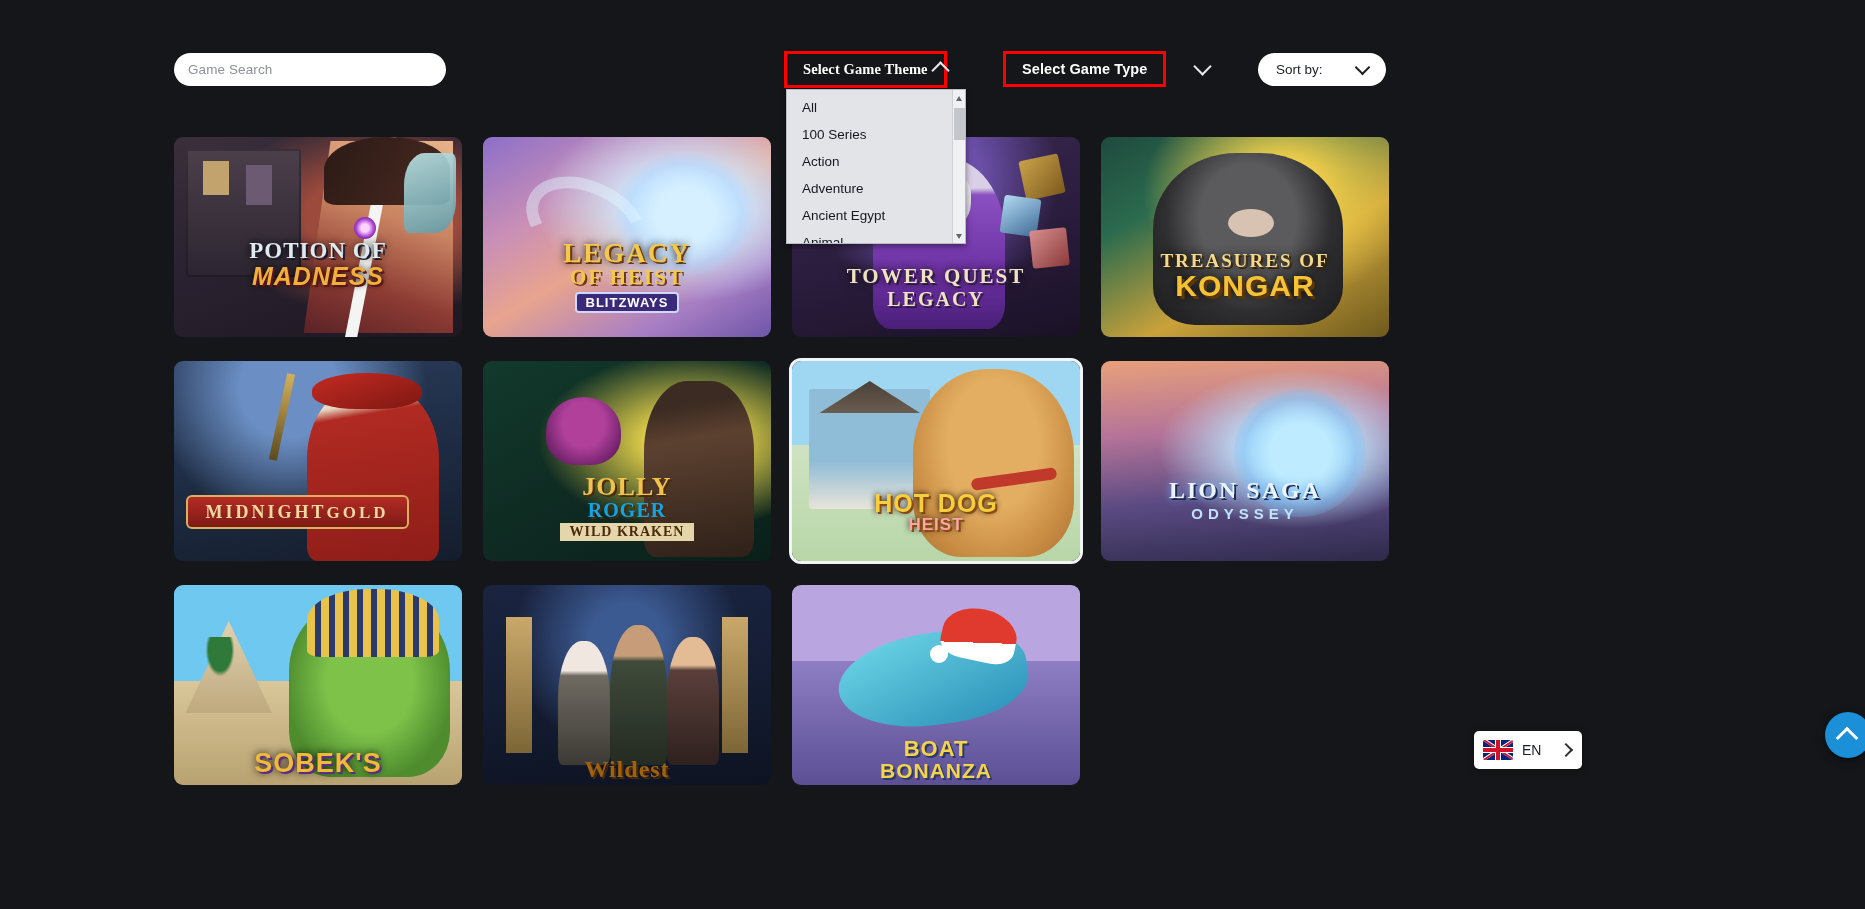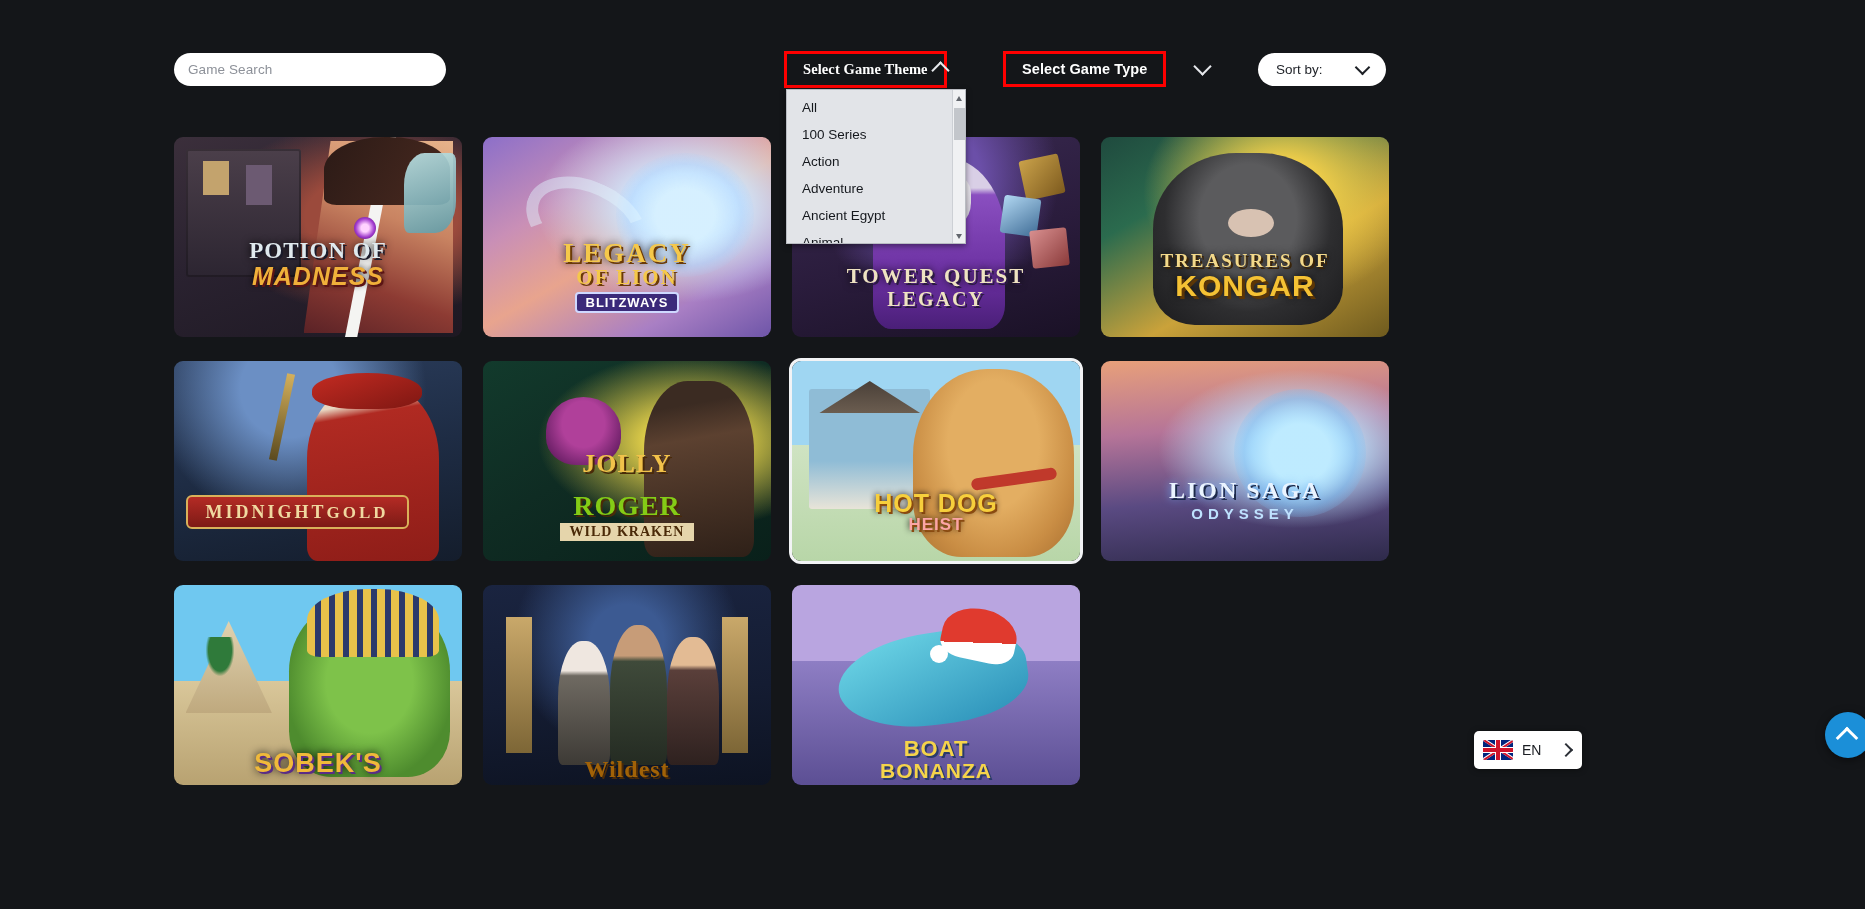--- a/index.html
+++ b/index.html
@@ -288,22 +288,22 @@
 
   .lbl-mid { bottom: 16%; left: 4%; right: auto; align-items:flex-end; }
   .lbl-mid .wrap { background: linear-gradient(180deg,#b42b25,#7d1a16);
       border:2px solid #d9b15a; border-radius:6px; padding:6px 18px; text-align:center; }
   .lbl-mid .l1 { font-size: 18px; color:#f0d9a0; font-family:"Liberation Serif", serif; letter-spacing:3px; }
   .lbl-mid .l2 { font-size: 17px; color:#f0d9a0; font-family:"Liberation Serif", serif; letter-spacing:3px; margin-top:2px; }
 
   .lbl-jolly { bottom: 10%; }
   .lbl-jolly .l1 { font-size: 26px; color:#f2c24a; text-shadow: 2px 2px 0 #4a2a08;
       font-family:"Liberation Serif", serif; letter-spacing:1px; }
-  .lbl-jolly .l2 { font-size: 28px; color:#84cc16; text-shadow: 2px 2px 0 #4a2a08;
-      font-family:"Liberation Serif", serif; letter-spacing:1px;margin-top:15px; }
+  .lbl-jolly .l2 { font-size: 20px; color:#0ea5e9; text-shadow: 2px 2px 0 #4a2a08;
+      font-family:"Liberation Serif", serif; letter-spacing:1px; }
   .lbl-jolly .l3 { margin-top:3px; font-size: 14px; color:#4a2a08; background:#e5d5ab;
       padding:2px 10px; letter-spacing:1px; font-family:"Liberation Serif", serif; }
 
   .lbl-hotdog { bottom: 14%; }
   .lbl-hotdog .l1 { font-size: 25px; color:#f7cf3c; text-shadow: 2px 2px 0 #8a4a10, 0 0 6px #000;
       font-weight:700; letter-spacing:1px; }
   .lbl-hotdog .l2 { font-size: 17px; color:#fca5a5; text-shadow: 2px 2px 0 #8a4a10, 0 0 6px #000;
       font-weight:700; letter-spacing:1px; }
 
   .lbl-lion { bottom: 20%; }
@@ -436,21 +436,21 @@
             <span class="l2 t1">MADNESS</span>
           </div>
         </div>
         <div class="card">
           <div class="art a-legacy">
             <span class="dragon"></span>
             <span class="swirl"></span>
           </div>
           <div class="title-art lbl-legacy">
             <span class="l1 t1">LEGACY</span>
-            <span class="l2 t1">OF LION</span>
+            <span class="l2 t1">OF HEIST</span>
             <span class="l3 t1">BLITZWAYS</span>
           </div>
         </div>
         <div class="card">
           <div class="art a-tower">
             <span class="wiz"></span>
             <span class="beard"></span>
             <span class="c1"></span>
             <span class="c2"></span>
             <span class="c3"></span>

